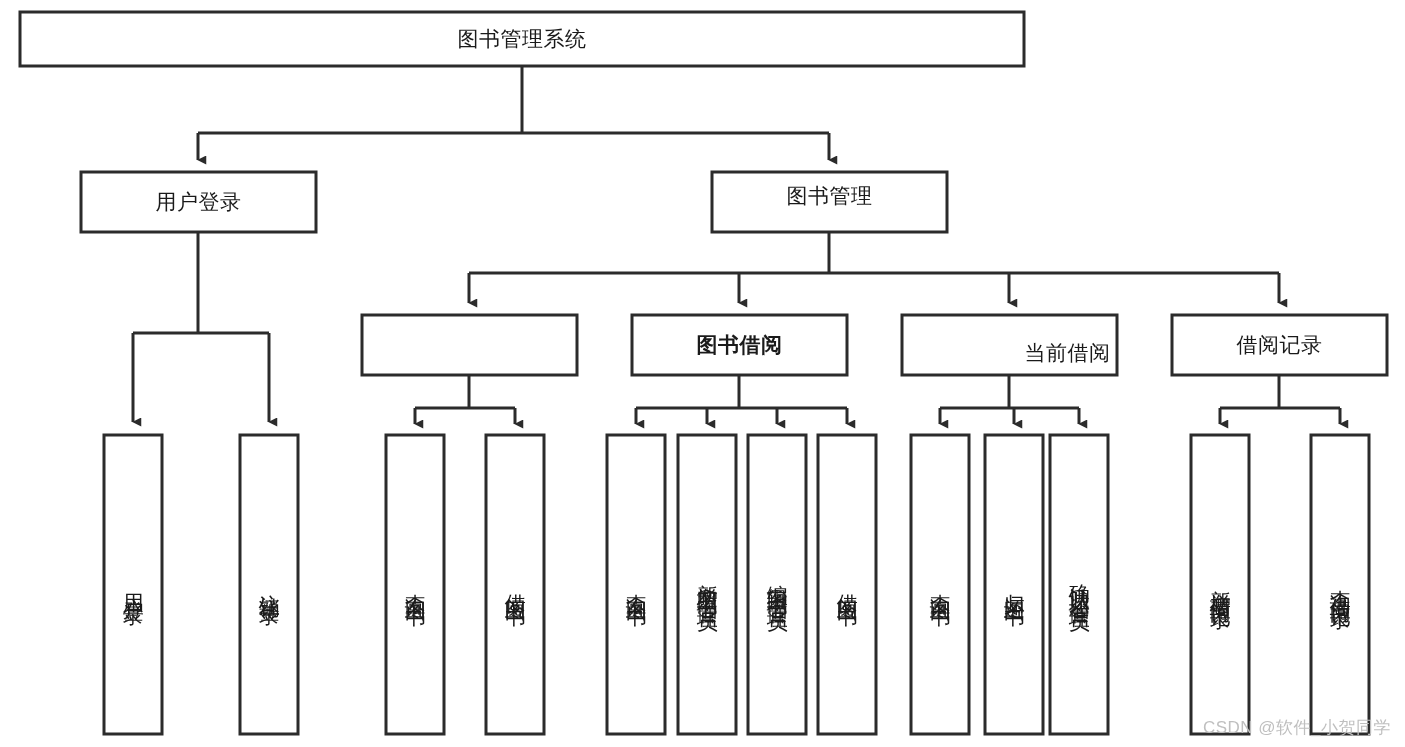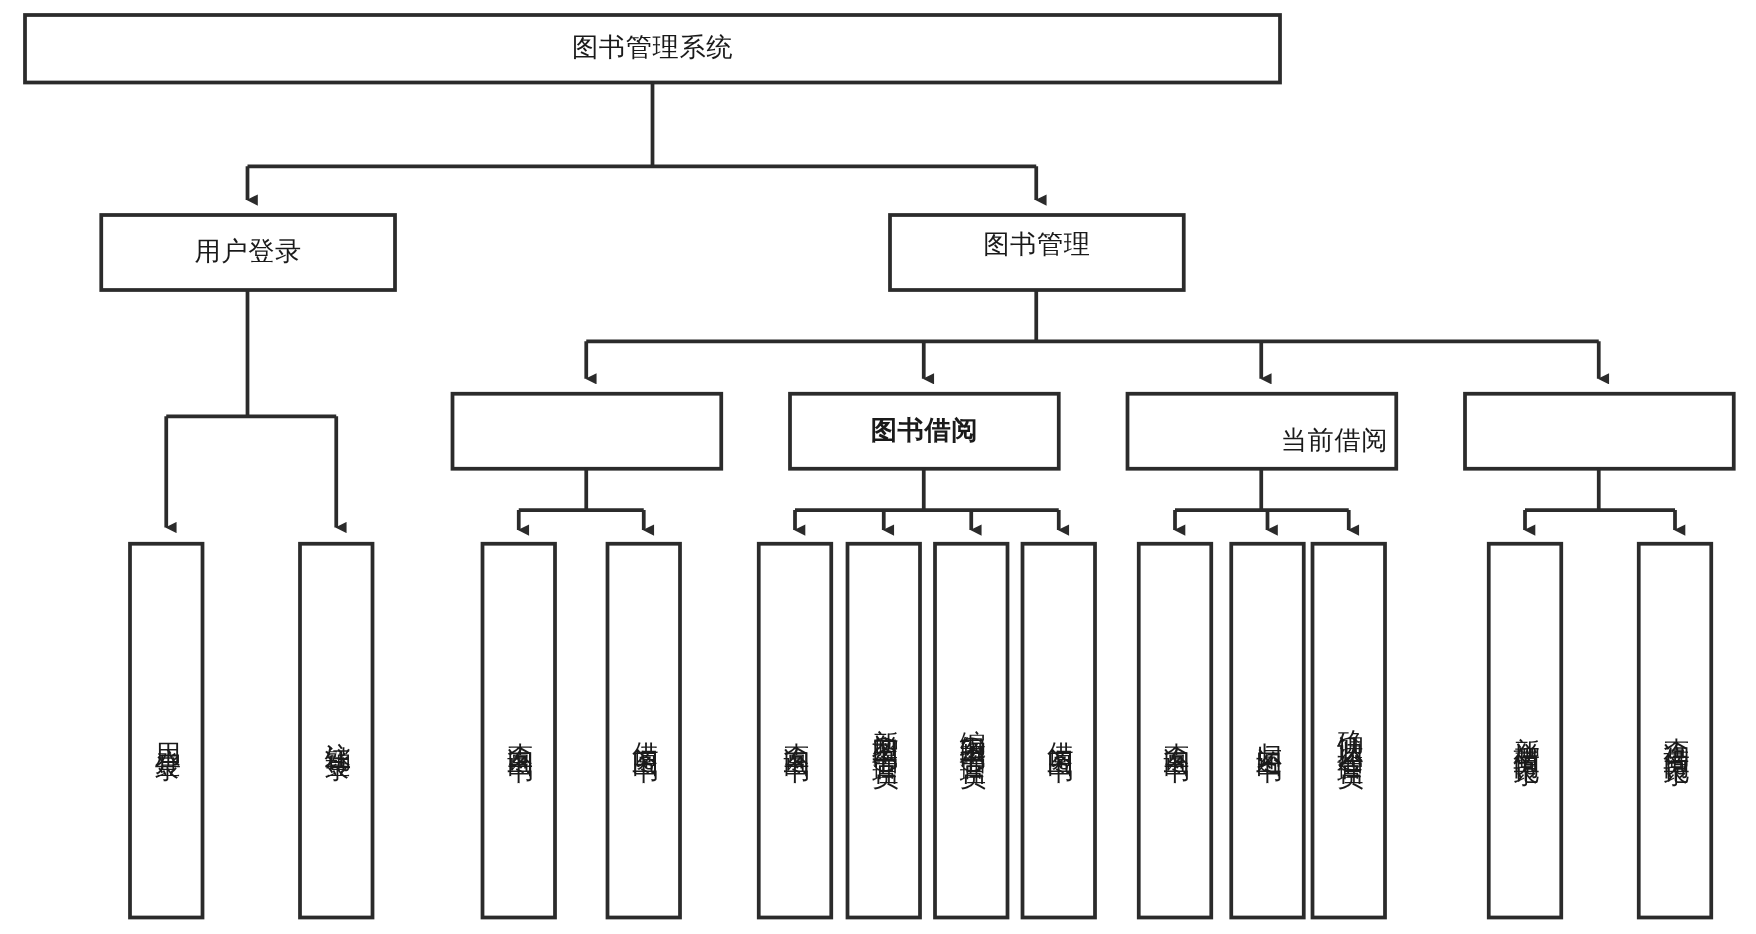--- a/index.html
+++ b/index.html
@@ -156,32 +156,34 @@
     <path class="connector" d="M 1340 408 L 1340 424" marker-end="url(#arrow)"></path>
   </svg>
 
   <div class="node-label horizontal" style="left:20px; top:12px; width:1004px; height:54px;">图书管理系统</div>
 
   <div class="node-label horizontal" style="left:81px; top:172px; width:235px; height:60px;">用户登录</div>
   <div class="node-label horizontal" style="left:712px; top:172px; width:235px; height:47px;">图书管理</div>
 
   <div class="node-label horizontal" style="left:632px; top:315px; width:215px; height:60px;font-weight:bold;">图书借阅</div>
   <div class="node-label horizontal" style="left:947px; top:315px; width:215px; height:76px;margin-left:13px;">当前借阅</div>
+  <div class="node-label horizontal" style="left:1172px; top:315px; width:215px; height:60px;">借阅记录</div>
 
   <div class="node-label vertical" style="left:104px; top:435px; width:58px; height:299px;">用户登录</div>
   <div class="node-label vertical" style="left:240px; top:435px; width:58px; height:299px;">注销登录</div>
 
   <div class="node-label vertical" style="left:386px; top:435px; width:58px; height:299px;">查询图书</div>
   <div class="node-label vertical" style="left:486px; top:435px; width:58px; height:299px;">借阅图书</div>
 
   <div class="node-label vertical" style="left:607px; top:435px; width:58px; height:299px;">查询图书</div>
   <div class="node-label vertical" style="left:678px; top:435px; width:58px; height:299px;">新增图书（管理员）</div>
   <div class="node-label vertical" style="left:748px; top:435px; width:58px; height:299px;">编辑图书（管理员）</div>
   <div class="node-label vertical" style="left:818px; top:435px; width:58px; height:299px;">借阅图书</div>
 
   <div class="node-label vertical" style="left:911px; top:435px; width:58px; height:299px;">查询图书</div>
   <div class="node-label vertical" style="left:985px; top:435px; width:58px; height:299px;">归还图书</div>
   <div class="node-label vertical" style="left:1050px; top:435px; width:58px; height:299px;">确认归还（管理员）</div>
 
   <div class="node-label vertical" style="left:1191px; top:435px; width:58px; height:299px;">新增借阅记录</div>
   <div class="node-label vertical" style="left:1311px; top:435px; width:58px; height:299px;">查询借阅记录</div>
 
+  <div class="watermark">CSDN @软件_小贺同学</div>
 </div>
 
 </body></html>

